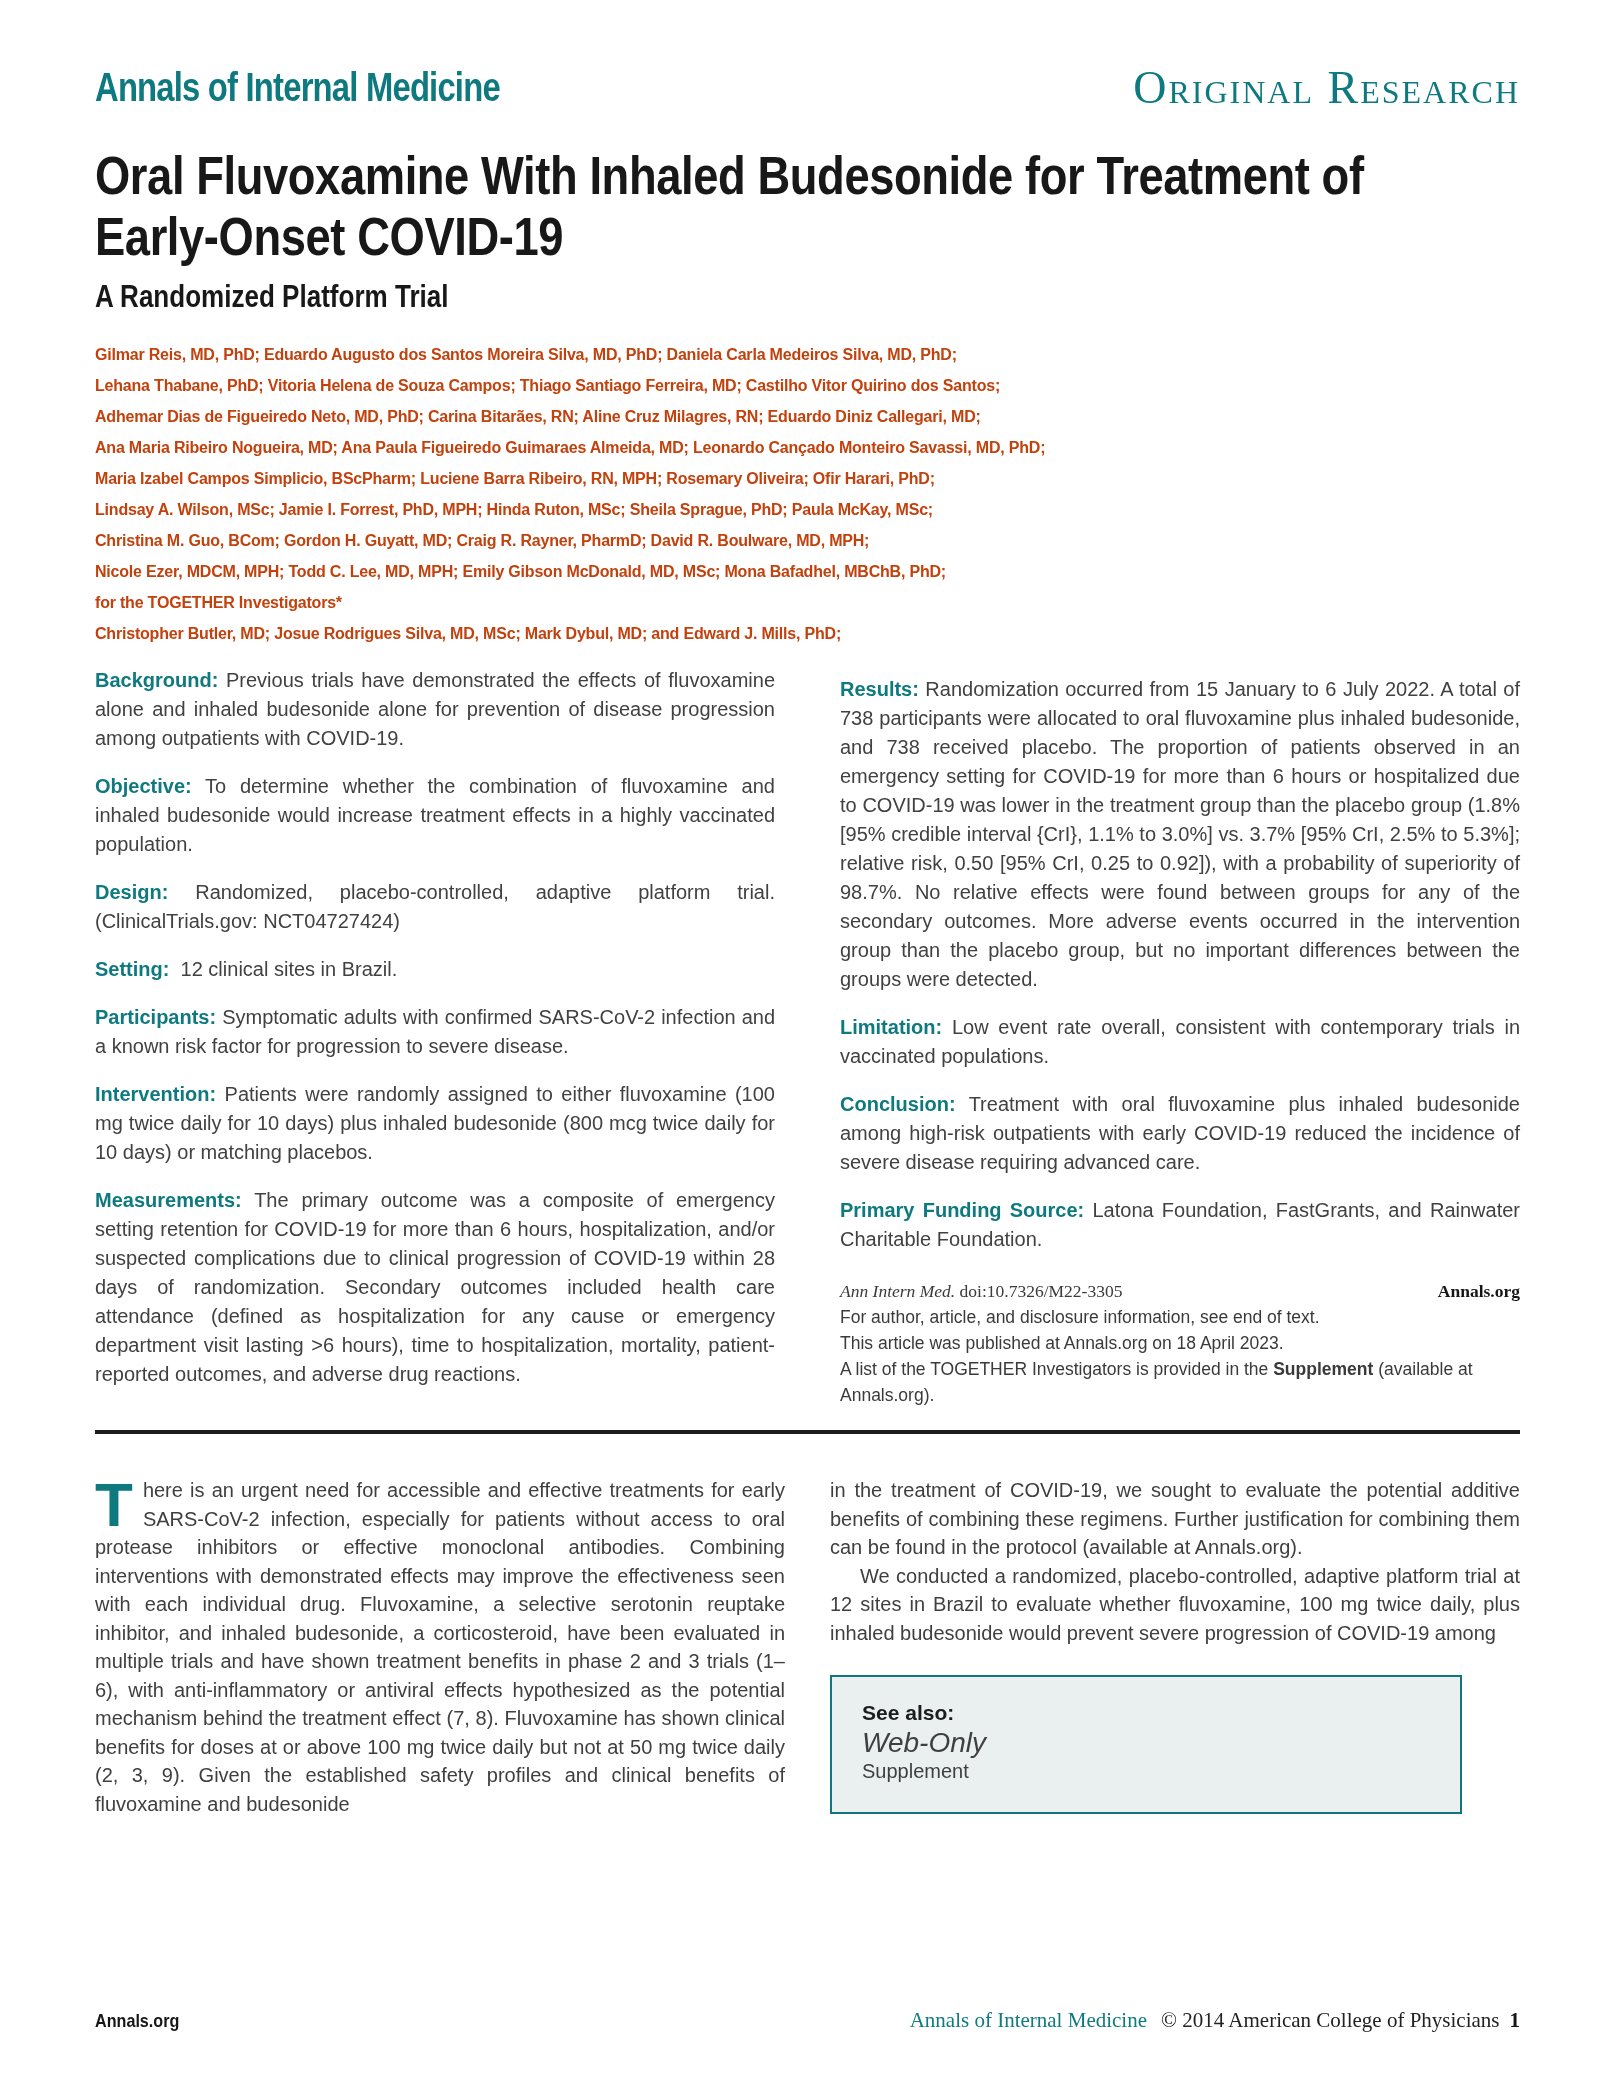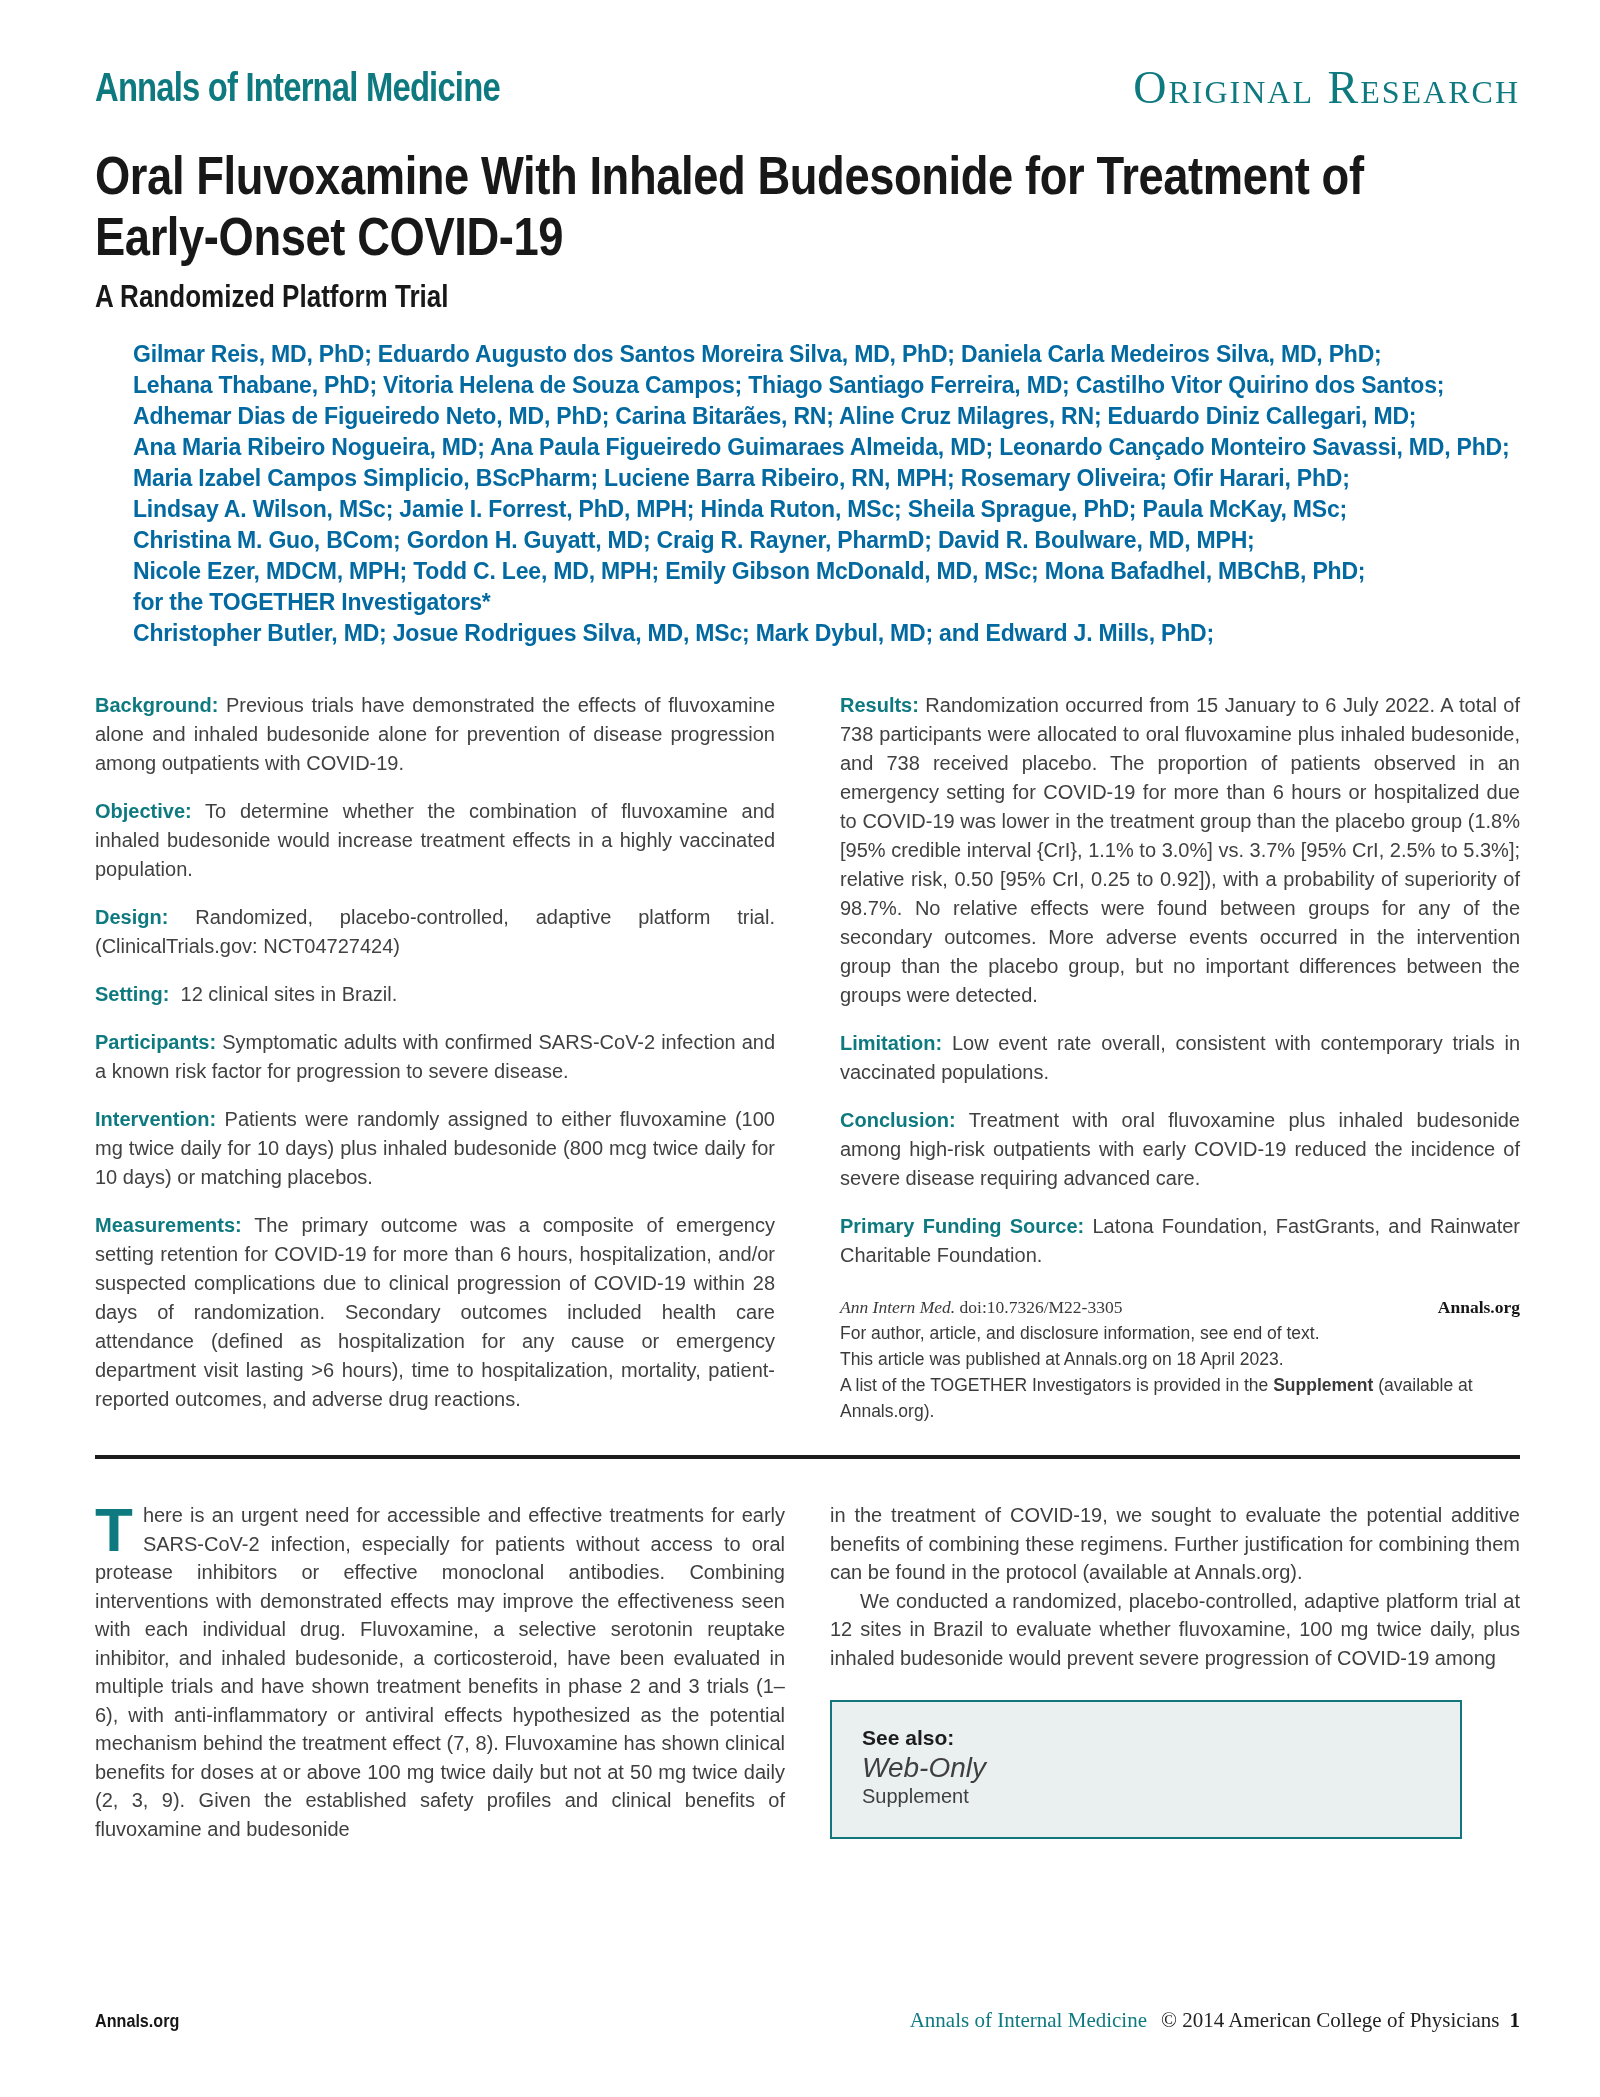--- a/index.html
+++ b/index.html
@@ -26,24 +26,24 @@
   .title .tline {
     font-size:54px; line-height:61px; font-weight:bold; color:#181818;
     letter-spacing:-0.5px; transform:scaleX(.84); transform-origin:left top; white-space:nowrap;
   }
   .subtitle {
     margin-top:12px; font-size:31px; font-weight:bold; color:#181818;
     transform:scaleX(.84); transform-origin:left top; white-space:nowrap;
   }
 
   
-  .authors { margin-top:24px; font-weight:bold; font-size:23px; line-height:31px; color:#0369a1; letter-spacing:-0.2px;margin-left:38px; }
+  .authors { margin-top:24px; font-weight:bold; font-size:16px; line-height:31px; color:#c2410c; letter-spacing:-0.2px; }
 
   
-  .abstract { margin-top:42px; display:flex; gap:65px; }
+  .abstract { margin-top:17px; display:flex; gap:65px;align-items:flex-end; }
   .col { width:690px; }
   .sect { font-size:20px; line-height:29px; color:#414141; text-align:justify; margin-bottom:19px; }
   .lead { color:#0e7a80; font-weight:bold; }
 
   
   .citation { margin-top:24px; font-size:17.5px; line-height:26px; color:#3a3a3a; }
   .cit-line1 { display:flex; justify-content:space-between;font-family:Liberation Serif, serif; }
   .cit-ital { font-style:italic; }
   .cit-site { font-weight:bold; color:#161616; }
   .cit-bold { font-weight:bold; }

